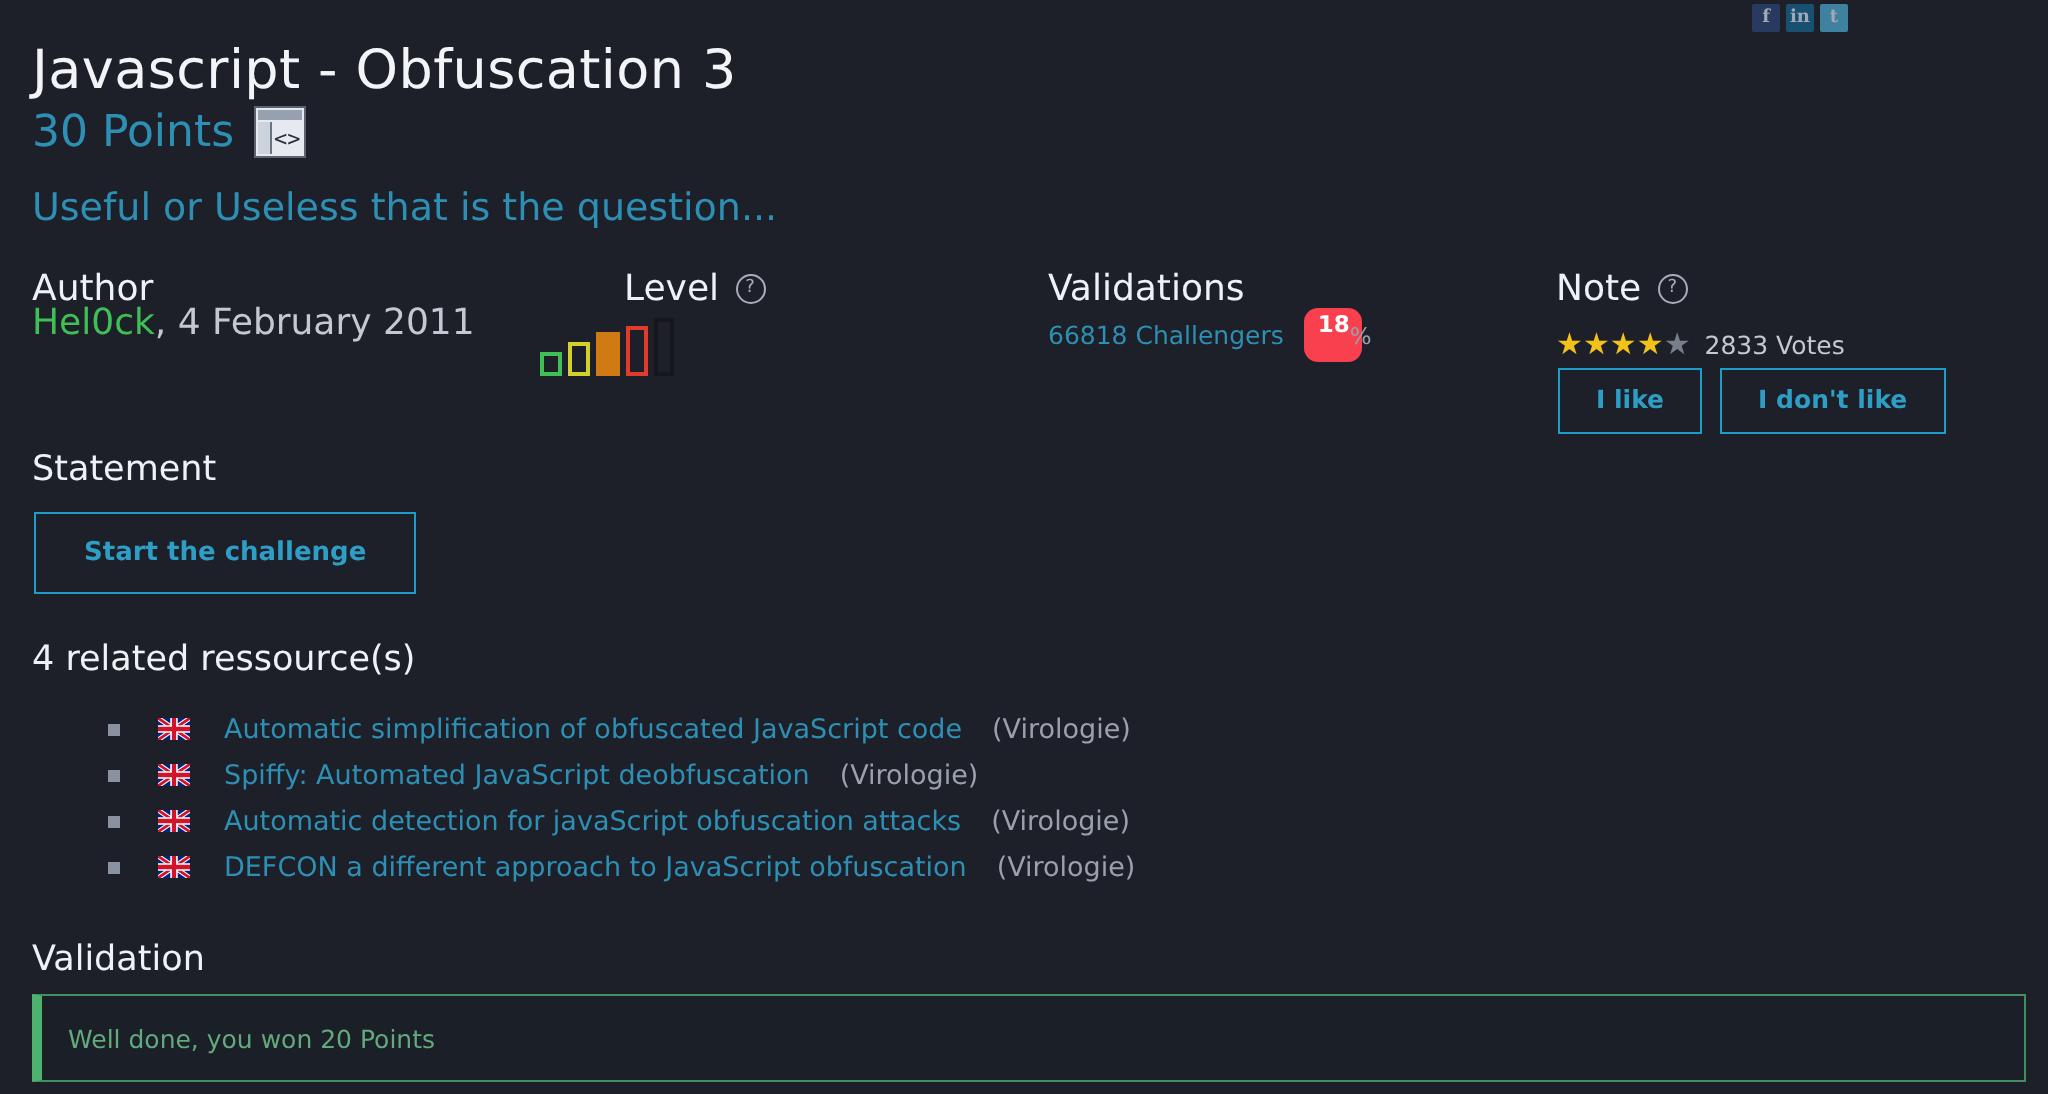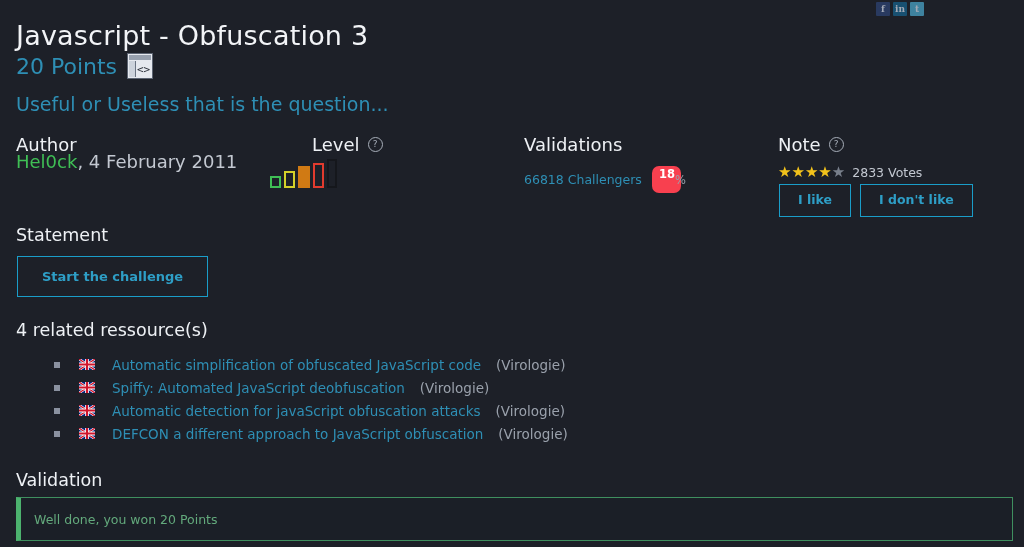--- a/index.html
+++ b/index.html
@@ -160,21 +160,21 @@
     align-items: flex-end;
     gap: 3px;
     height: 26px;
   }
   .lvbar { box-sizing: border-box; }
 
   
   .valid-line {
     position: absolute;
     left: 524px;
-    top: 166px;
+    top: 154px;
     display: flex;
     align-items: center;
     gap: 10px;
     font-size: 12.5px;
   }
   .challengers { color: #2e8fb5; cursor: pointer; }
   .pct-wrap { display: flex; align-items: center; }
   .pct-badge {
     background: #f8404f;
     color: #ffffff;
@@ -306,21 +306,21 @@
 
   <div class="social">
     <span class="social-icon si-fb">f</span>
     <span class="social-icon si-li">in</span>
     <span class="social-icon si-tw">t</span>
   </div>
 
   <h1 class="title">Javascript - Obfuscation 3</h1>
 
   <div class="points-row">
-    <span class="points">20 Points</span>
+    <span class="points">30 Points</span>
     <span class="code-icon">
       <span class="bar"></span>
       <span class="side"></span>
       <span class="chev">&lt;&gt;</span>
     </span>
   </div>
 
   <div class="subtitle">Useful or Useless that is the question...</div>
 
   <div class="col-head" id="h-author">

